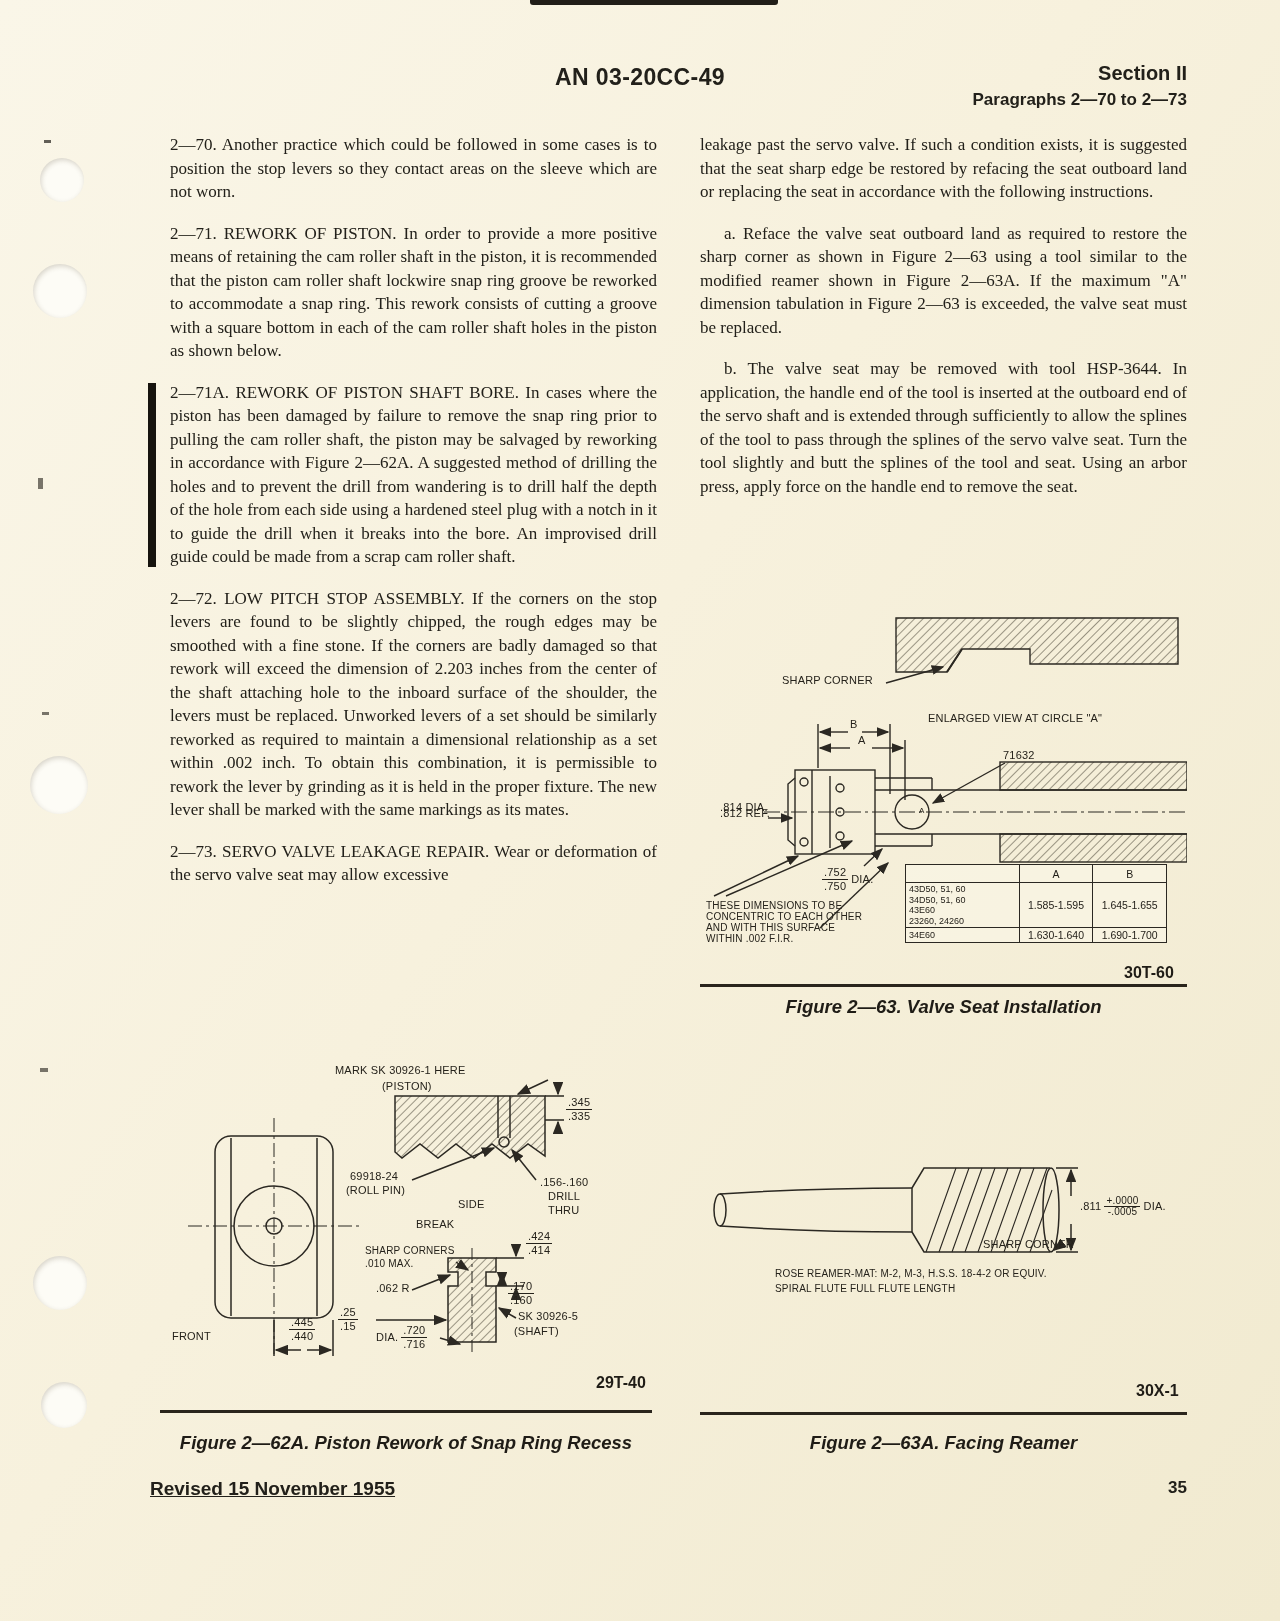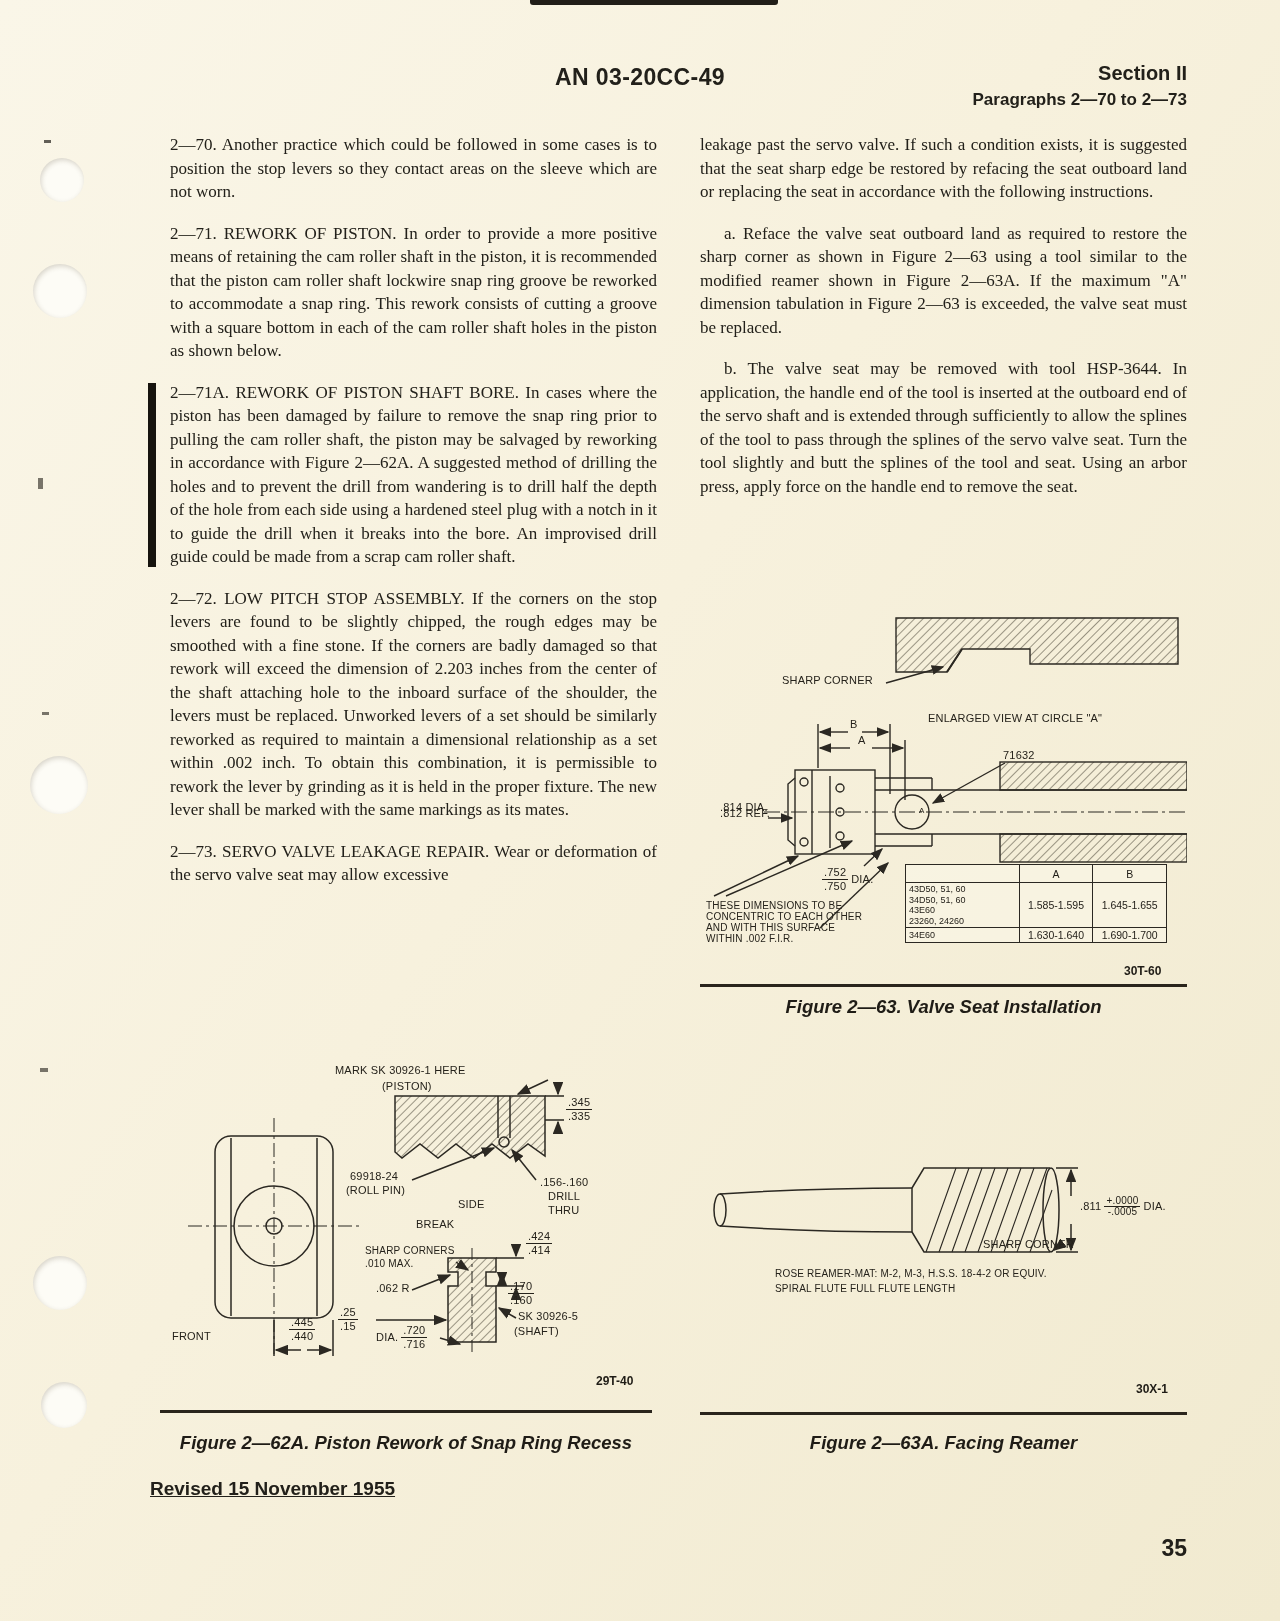--- a/index.html
+++ b/index.html
@@ -8,21 +8,21 @@
         background:linear-gradient(125deg,#faf6e8 0%,#f7f1dd 45%,#f1ead0 100%);}
   .artifact{position:absolute;background:#211e18;}
   .hole{position:absolute;background:#fdfcf6;border-radius:50%;box-shadow:inset 1px 2px 5px rgba(80,68,42,.22);}
   
   .doc-number{position:absolute;top:64px;left:0;width:100%;text-align:center;
       font-family:"Liberation Sans",sans-serif;font-weight:700;font-size:23px;letter-spacing:.4px;}
   .header-right{position:absolute;top:62px;right:93px;text-align:right;font-family:"Liberation Sans",sans-serif;font-weight:700;}
   .header-section{font-size:20px;}
   .header-paras{font-size:17px;margin-top:5px;}
   .footer-rev{position:absolute;left:150px;top:1478px;font-family:"Liberation Sans",sans-serif;font-weight:700;font-size:19px;text-decoration:underline;}
-  .footer-page{position:absolute;right:93px;top:1535px;font-family:"Liberation Sans",sans-serif;font-weight:700;font-size:23px;}
+  .footer-page{position:absolute;right:93px;top:1478px;font-family:"Liberation Sans",sans-serif;font-weight:700;font-size:17px;}
   
   .col{position:absolute;width:487px;font-size:17px;line-height:23.5px;text-align:justify;}
   .col-left{left:170px;top:133px;}
   .col-right{left:700px;top:133px;}
   .col p{margin:0 0 18px 0;}
   p.indent{text-indent:24px;}
   .rel{position:relative;}
   .change-bar{position:absolute;left:-22px;top:2px;bottom:2px;width:8px;background:#16130e;}
   
   .figure{position:absolute;border-bottom:3px solid #2a251c;}
@@ -32,21 +32,21 @@
   .figure svg{position:absolute;left:0;top:0;}
   .fig-label{position:absolute;font-family:"Liberation Sans",sans-serif;font-size:11px;line-height:13px;
       letter-spacing:.2px;color:#25221b;white-space:nowrap;}
   .fig-label.pre{white-space:pre-line;}
   .fig-label.small{font-size:10px;line-height:11px;}
   .fig-label.tiny{font-size:8px;line-height:9px;}
   .stack{display:inline-block;text-align:center;vertical-align:middle;}
   .stack .top{display:block;border-bottom:1.3px solid #25221b;padding:0 2px;}
   .stack .bot{display:block;padding:0 2px;}
   .dim-row{display:flex;align-items:center;gap:3px;}
-  .plate-code{position:absolute;font-family:"Liberation Sans",sans-serif;font-weight:700;font-size:12px;color:#1f1c16;}
+  .plate-code{position:absolute;font-family:"Liberation Sans",sans-serif;font-weight:700;font-size:16px;color:#1f1c16;}
   .caption{position:absolute;font-family:"Liberation Sans",sans-serif;font-weight:700;font-style:italic;
       font-size:18.5px;text-align:center;color:#1f1c16;}
   .cap-263{left:700px;top:996px;width:487px;}
   .cap-262a{left:160px;top:1432px;width:492px;}
   .cap-263a{left:700px;top:1432px;width:487px;}
   
   .seat-table{position:absolute;left:205px;top:252px;width:262px;border-collapse:collapse;
       font-family:"Liberation Sans",sans-serif;color:#1f1c16;background:rgba(250,246,232,.6);}
   .seat-table td{border:1.3px solid #2b2822;padding:1px 3px;text-align:center;}
   .seat-table .models{font-size:9px;line-height:10.5px;text-align:left;white-space:pre-line;}

